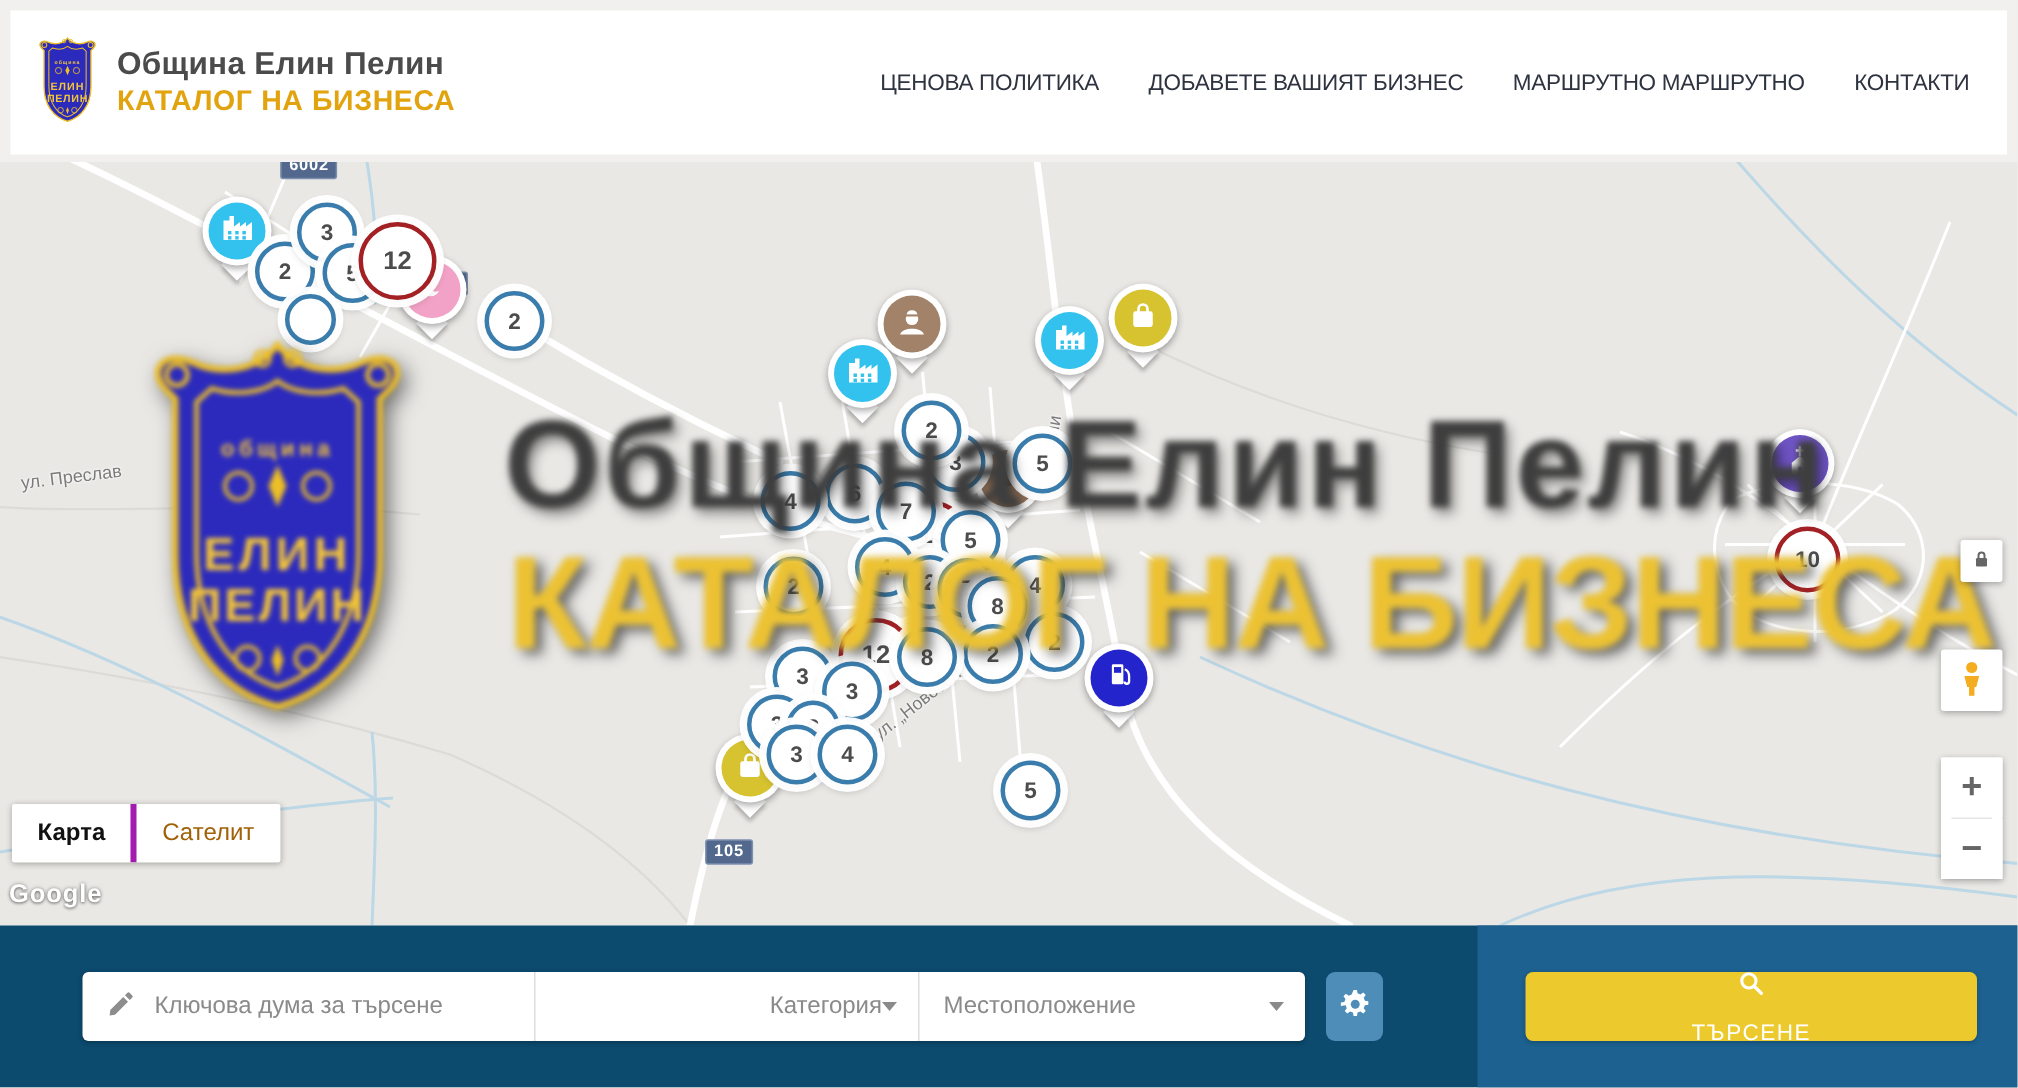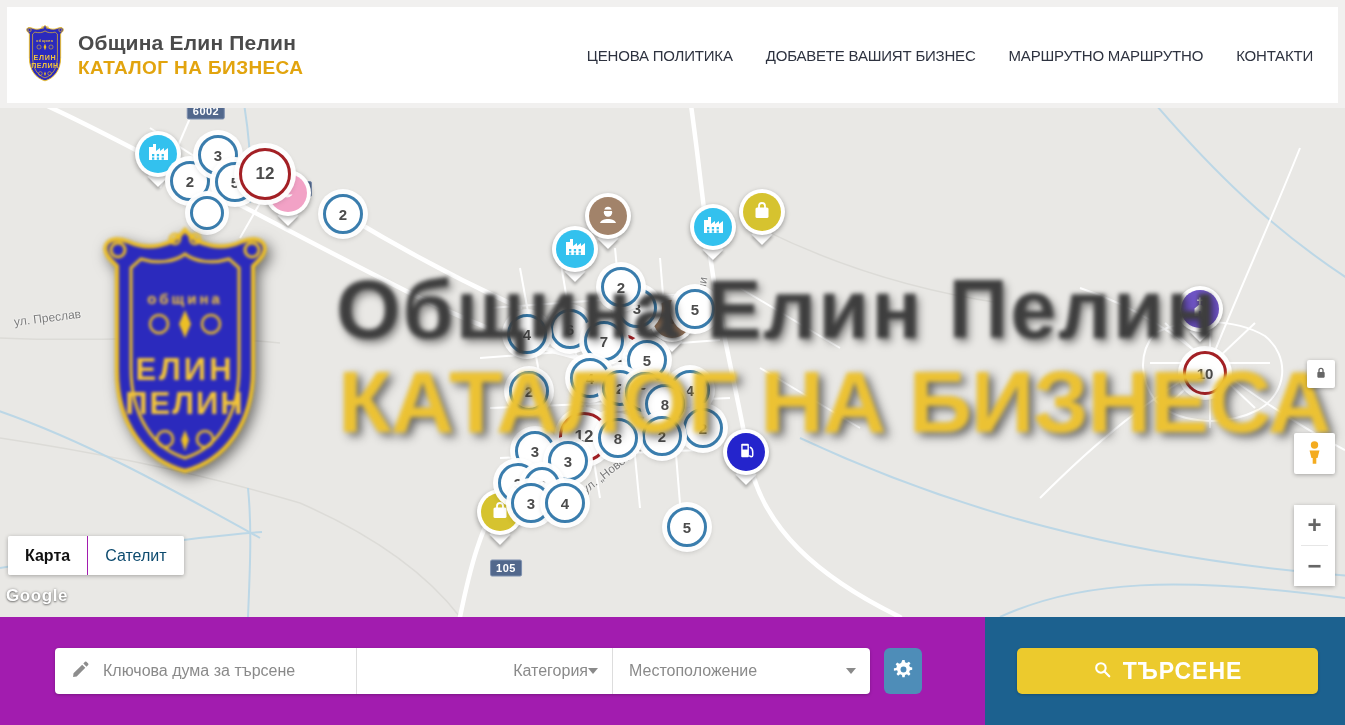--- a/index.html
+++ b/index.html
@@ -31,46 +31,46 @@
   
   .watermark { position:absolute; inset:0; z-index:40; pointer-events:none; }
   .wm-crest { position:absolute; left:85px; top:112px; filter:blur(1.8px) drop-shadow(4px 5px 7px rgba(0,0,0,.55)); }
   .wm-title { position:absolute; left:336px; top:154px; font-size:83px; font-weight:bold; color:#3e3e3e; letter-spacing:2px; white-space:nowrap; filter:blur(2.3px); text-shadow:3px 4px 7px rgba(0,0,0,.45); }
   .wm-sub { position:absolute; left:338px; top:243px; font-size:88px; font-weight:bold; color:#ecc233; letter-spacing:-1px; white-space:nowrap; filter:blur(2.2px); text-shadow:5px 4px 8px rgba(40,40,40,.72); }
 
   
   .maptype { position:absolute; left:8px; top:428px; z-index:50; display:flex; height:39px; box-shadow:0 1px 4px rgba(0,0,0,.3); border-radius:2px; overflow:hidden; }
   .maptype button { border:none; background:#fff; height:100%; padding:0 17px; font-family:"Liberation Sans",sans-serif; font-size:16px; cursor:pointer; }
   .maptype .active { font-weight:bold; color:#111; }
-  .maptype .inactive { color:#0c4a6e; border-left:1px solid #a21caf; }
+  .maptype .inactive { color:#a16207; border-left:4px solid #a21caf; }
   .google-logo { position:absolute; left:6px; top:478px; z-index:50; font-size:17px; font-weight:bold; color:#fff; letter-spacing:.6px; text-shadow:0 1px 2px rgba(0,0,0,.45),0 0 3px rgba(0,0,0,.3); }
   .attribution { position:absolute; right:0; bottom:0; z-index:50; display:flex; gap:16px; background:rgba(255,255,255,.75); padding:2px 8px 3px; font-size:11px; color:#444; }
   .attribution span { cursor:default; }
   .attribution .link { cursor:pointer; }
   .ctl { position:absolute; z-index:50; background:#fff; border:none; box-shadow:0 1px 4px rgba(0,0,0,.3); display:flex; align-items:center; justify-content:center; cursor:pointer; border-radius:2px; }
   .lock-btn { left:1307px; top:252px; width:28px; height:28px; }
   .pegman-btn { left:1294px; top:325px; width:41px; height:41px; }
   .zoomctl { position:absolute; left:1294px; top:397px; width:41px; height:81px; z-index:50; background:#fff; box-shadow:0 1px 4px rgba(0,0,0,.3); border-radius:2px; display:flex; flex-direction:column; }
   .zoomctl button { flex:1; border:none; background:#fff; font-size:24px; font-weight:bold; color:#666; cursor:pointer; font-family:"Liberation Sans",sans-serif; }
   .zoomctl .sep { height:1px; background:#e6e6e6; margin:0 7px; }
 
   
-  .searchbar { position:absolute; left:0; top:617px; width:1345px; height:108px; background:#a21caf; z-index:70;padding-left:13px; }
+  .searchbar { position:absolute; left:0; top:617px; width:1345px; height:108px; background:#0c4a6e; z-index:70;padding-left:13px; }
   .sb-right { position:absolute; left:985px; top:0; width:360px; height:108px; background:#1c618f; }
   .fields { position:absolute; left:55px; top:31px; width:815px; height:46px; background:#fff; border-radius:4px; display:flex; box-shadow:0 1px 3px rgba(0,0,0,.25); }
   .field { display:flex; align-items:center; height:100%; }
   .f-key { width:301px; padding:0 12px 0 16px; gap:12px; }
   .f-key input { border:none; outline:none; flex:1; font-size:16px; font-family:"Liberation Sans",sans-serif; color:#444; min-width:0; }
   .f-key input::placeholder { color:#8a8a8a; }
   .f-sel { border-left:1px solid #ddd; padding:0 14px 0 16px; justify-content:space-between; cursor:pointer; }
   .f-cat { width:256px;justify-content:flex-end; } .f-loc { width:258px; }
   .f-sel .val { font-size:16px; color:#8a8a8a; }
   .caret { width:0; height:0; border-left:5px solid transparent; border-right:5px solid transparent; border-top:6px solid #8a8a8a; }
   .gear-btn { position:absolute; left:884px; top:31px; width:38px; height:46px; border:none; border-radius:6px; background:#4e8db8; display:flex; align-items:center; justify-content:center; cursor:pointer; }
-  .search-btn { position:absolute; left:1017px; top:31px; width:301px; height:46px; border:none; border-radius:5px; background:#ecca2d; color:#fff; font-size:23px; font-weight:bold; letter-spacing:1px; display:flex; align-items:center; justify-content:center; gap:11px; cursor:pointer; font-family:"Liberation Sans",sans-serif; box-shadow:0 1px 3px rgba(0,0,0,.2); }
+  .search-btn { position:absolute; left:1017px; top:31px; width:301px; height:46px; border:none; border-radius:5px; background:#ecca2d; color:#fff; font-size:15px; font-weight:normal; letter-spacing:1px; display:flex; align-items:center; justify-content:center; gap:11px; cursor:pointer; font-family:"Liberation Sans",sans-serif; box-shadow:0 1px 3px rgba(0,0,0,.2);flex-direction:column; }
 </style>
 </head>
 <body>
 
 <svg style="position:absolute;width:0;height:0" aria-hidden="true">
   <defs>
     <g id="crest">
       <path d="M100 10 C88 26 64 31 44 22 C24 13 13 27 26 40 L32 46 L32 150 C32 204 60 240 100 251 C140 240 168 204 168 150 L168 46 L174 40 C187 27 176 13 156 22 C136 31 112 26 100 10 Z" fill="#2b2abd" stroke="#edbf25" stroke-width="4"></path>
       <circle cx="33" cy="30" r="7" fill="none" stroke="#edbf25" stroke-width="3"></circle>
       <circle cx="167" cy="30" r="7" fill="none" stroke="#edbf25" stroke-width="3"></circle>
@@ -313,21 +313,21 @@
         <div class="cluster" style="left: 618px; top: 330px; width: 40px; height: 40px; border: 3px solid rgb(58, 125, 173); font-size: 15px;">8</div>
         <div class="cluster" style="left: 535px; top: 343px; width: 40px; height: 40px; border: 3px solid rgb(58, 125, 173); font-size: 15px;">3</div>
         <div class="cluster" style="left: 568px; top: 353px; width: 40px; height: 40px; border: 3px solid rgb(58, 125, 173); font-size: 15px;">3</div>
         <div class="cluster" style="left: 518px; top: 375px; width: 40px; height: 40px; border: 3px solid rgb(58, 125, 173); font-size: 15px;">3</div>
         <div class="cluster" style="left: 542px; top: 377px; width: 36px; height: 36px; border: 3px solid rgb(58, 125, 173); font-size: 15px;">8</div>
         <div class="cluster" style="left: 531px; top: 395px; width: 40px; height: 40px; border: 3px solid rgb(58, 125, 173); font-size: 15px;">3</div>
         <div class="cluster" style="left: 565px; top: 395px; width: 40px; height: 40px; border: 3px solid rgb(58, 125, 173); font-size: 15px;">4</div>
         <div class="cluster" style="left: 687px; top: 419px; width: 40px; height: 40px; border: 3px solid rgb(58, 125, 173); font-size: 15px;">5</div>
         <div class="cluster" style="left: 1205px; top: 265px; width: 44px; height: 44px; border: 3px solid rgb(163, 32, 37); font-size: 15px;">10</div>
         <div class="chip" style="left: 166px; top: 3px; margin-left: 40px;">6002</div>
-        <div class="chip" style="left: 506px; top: 460px;">105</div>
+        <div class="chip" style="left: 486px; top: 460px;">105</div>
         <div class="chip" style="left: 306px; top: 81px; width: 12px; height: 16px;"></div>
         <div class="slabel" style="left: 14px; top: 207px; transform: rotate(-7deg);">ул. Преслав</div>
         <div class="slabel" style="left: 578px; top: 380px; transform: rotate(-38deg);">бул. „Новосел</div>
         <div class="slabel" style="left: 700px; top: 182px; transform: rotate(-80deg);">ции</div>
       </div>
 
     <div class="watermark">
       <span class="wm-crest">
         <svg width="200" height="260" viewBox="0 0 200 260">
             <use href="#crest"></use>

